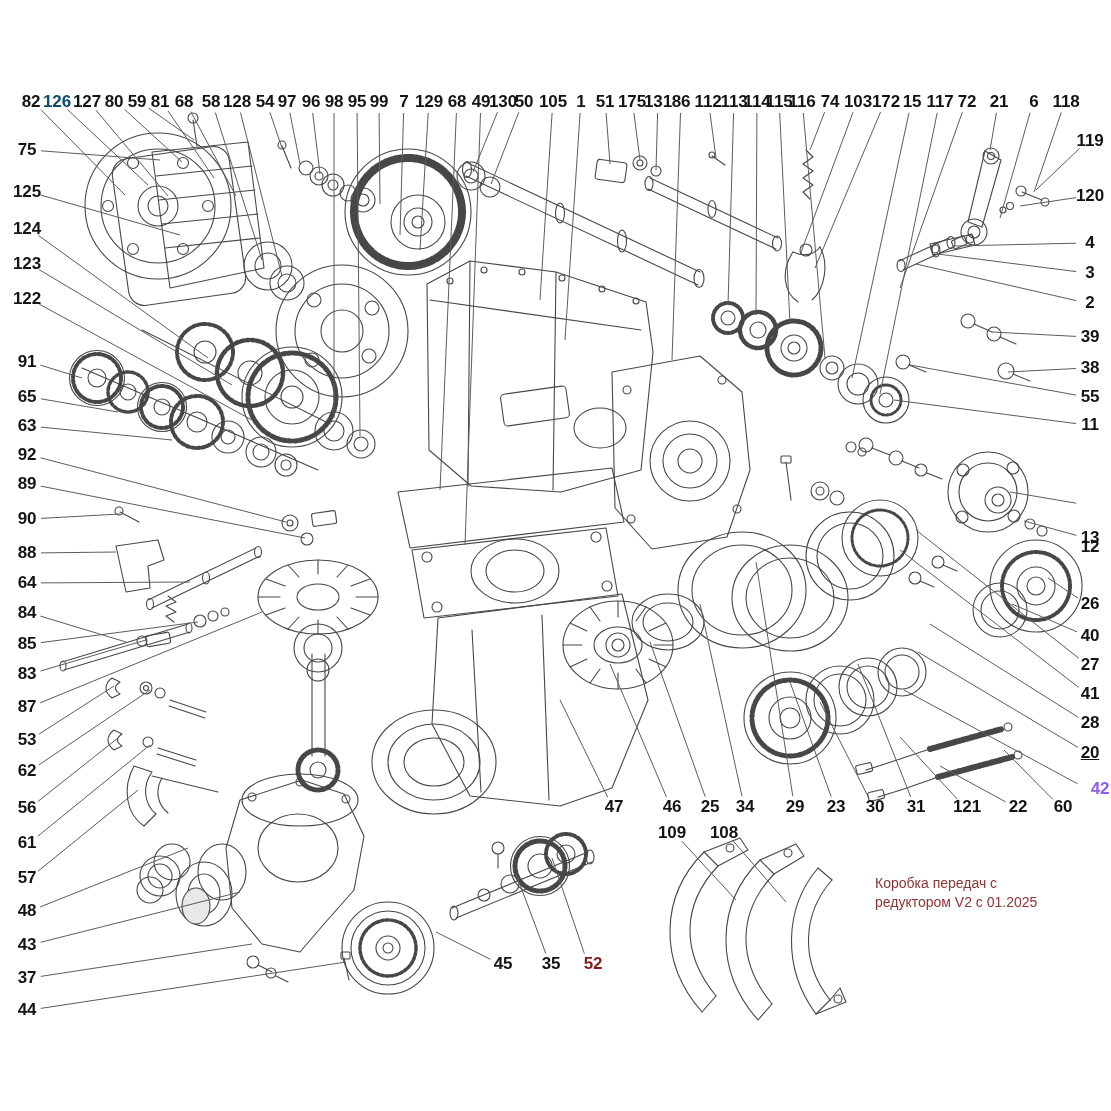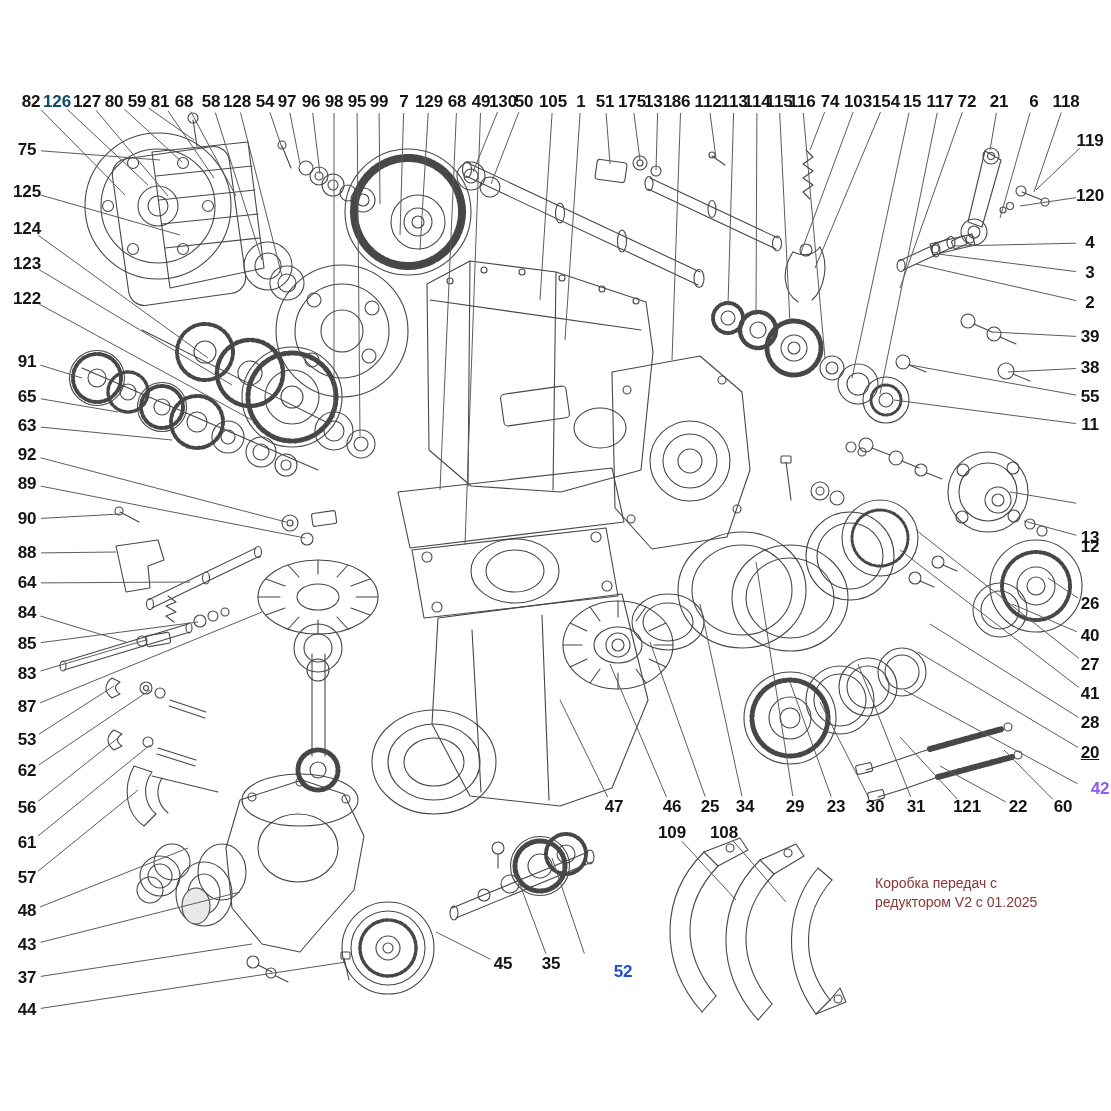--- a/index.html
+++ b/index.html
@@ -594,21 +594,21 @@
       <div class="callout" style="left: 632px; top: 102px; color: rgb(20, 20, 20);">175</div>
       <div class="callout" style="left: 658px; top: 102px; color: rgb(20, 20, 20);">131</div>
       <div class="callout" style="left: 681px; top: 102px; color: rgb(20, 20, 20);">86</div>
       <div class="callout" style="left: 708px; top: 102px; color: rgb(20, 20, 20);">112</div>
       <div class="callout" style="left: 734px; top: 102px; color: rgb(20, 20, 20);">113</div>
       <div class="callout" style="left: 757px; top: 102px; color: rgb(20, 20, 20);">114</div>
       <div class="callout" style="left: 779px; top: 102px; color: rgb(20, 20, 20);">115</div>
       <div class="callout" style="left: 802px; top: 102px; color: rgb(20, 20, 20);">116</div>
       <div class="callout" style="left: 830px; top: 102px; color: rgb(20, 20, 20);">74</div>
       <div class="callout" style="left: 858px; top: 102px; color: rgb(20, 20, 20);">103</div>
-      <div class="callout" style="left: 886px; top: 102px; color: rgb(20, 20, 20);">154</div>
+      <div class="callout" style="left: 886px; top: 102px; color: rgb(20, 20, 20);">172</div>
       <div class="callout" style="left: 912px; top: 102px; color: rgb(20, 20, 20);">15</div>
       <div class="callout" style="left: 940px; top: 102px; color: rgb(20, 20, 20);">117</div>
       <div class="callout" style="left: 967px; top: 102px; color: rgb(20, 20, 20);">72</div>
       <div class="callout" style="left: 999px; top: 102px; color: rgb(20, 20, 20);">21</div>
       <div class="callout" style="left: 1034px; top: 102px; color: rgb(20, 20, 20);">6</div>
       <div class="callout" style="left: 1066px; top: 102px; color: rgb(20, 20, 20);">118</div>
       <div class="callout" style="left: 27px; top: 150px; color: rgb(20, 20, 20);">75</div>
       <div class="callout" style="left: 27px; top: 192px; color: rgb(20, 20, 20);">125</div>
       <div class="callout" style="left: 27px; top: 229px; color: rgb(20, 20, 20);">124</div>
       <div class="callout" style="left: 27px; top: 264px; color: rgb(20, 20, 20);">123</div>
@@ -660,21 +660,21 @@
       <div class="callout" style="left: 836px; top: 807px; color: rgb(20, 20, 20);">23</div>
       <div class="callout" style="left: 875px; top: 807px; color: rgb(20, 20, 20);">30</div>
       <div class="callout" style="left: 916px; top: 807px; color: rgb(20, 20, 20);">31</div>
       <div class="callout" style="left: 967px; top: 807px; color: rgb(20, 20, 20);">121</div>
       <div class="callout" style="left: 1018px; top: 807px; color: rgb(20, 20, 20);">22</div>
       <div class="callout" style="left: 1063px; top: 807px; color: rgb(20, 20, 20);">60</div>
       <div class="callout" style="left: 672px; top: 833px; color: rgb(20, 20, 20);">109</div>
       <div class="callout" style="left: 724px; top: 833px; color: rgb(20, 20, 20);">108</div>
       <div class="callout" style="left: 503px; top: 964px; color: rgb(20, 20, 20);">45</div>
       <div class="callout" style="left: 551px; top: 964px; color: rgb(20, 20, 20);">35</div>
-      <div class="callout" style="left: 623px; top: 964px; color: #1d4ed8; margin-top: 8px;">52</div>
+      <div class="callout" style="left: 593px; top: 964px; color: #7f1d1d;">52</div>
     </div>
 
   <div class="caption" style="color: rgb(139, 53, 53);">
     <div>Коробка передач с</div>
     <div>редуктором V2 с 01.2025</div>
   </div>
 
 </div>
 
 </body></html>

